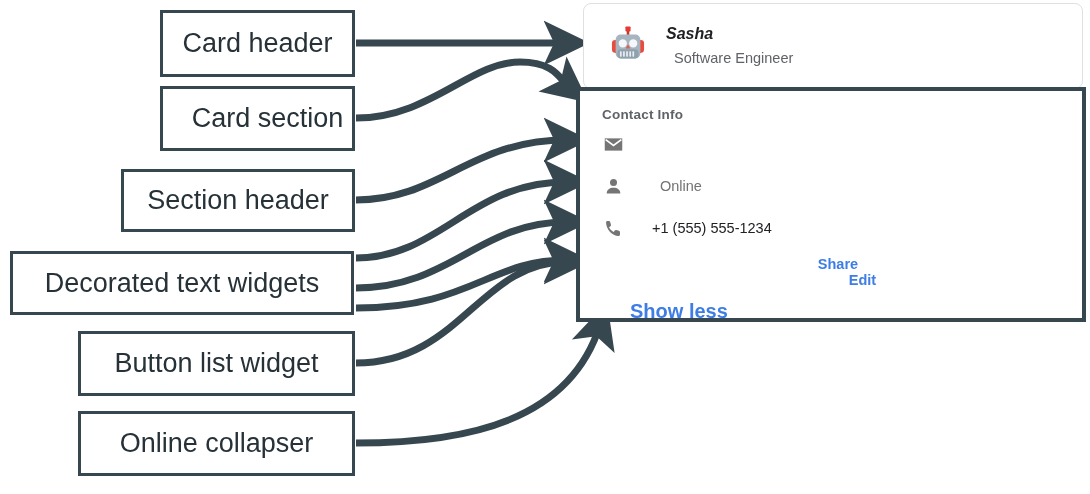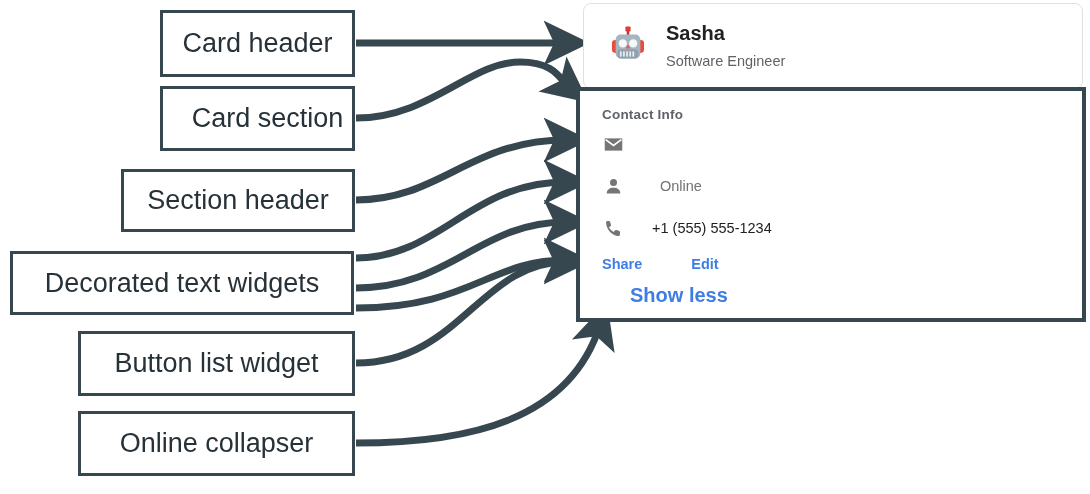--- a/index.html
+++ b/index.html
@@ -15,35 +15,35 @@
 
   
   #arrows{position:absolute;left:0;top:0;width:1090px;height:494px;z-index:3;}
 
   
   #card-header{position:absolute;left:583px;top:3px;width:500px;height:86px;
                box-sizing:border-box;border:1px solid #e0e0e0;border-radius:8px;
                background:#fff;z-index:4;display:flex;align-items:center;padding-left:22px;}
   #avatar{width:44px;height:44px;flex:0 0 44px;margin-right:16px;}
   .hdr-text{display:flex;flex-direction:column;justify-content:center;}
-  #hdr-name{font-size:20px;font-weight:bold;color:#202124;line-height:1.45;}
-  #hdr-sub{font-size:14.5px;color:#5f6368;line-height:1.55;margin-top:2px;}
+  #hdr-name{font-size:16px;font-weight:bold;color:#202124;line-height:1.45;font-style:italic;}
+  #hdr-sub{font-size:14.5px;color:#5f6368;line-height:1.55;margin-top:2px;margin-left:8px;}
 
   #card-section{position:absolute;left:576px;top:87px;width:510px;height:235px;
                 box-sizing:border-box;border:4px solid #37474f;background:#fff;z-index:4;}
   .sec-inner{padding:16px 8px 0 22px;}
   #section-header{font-size:13.5px;font-weight:bold;color:#5f6368;letter-spacing:.2px;}
 
   .row{display:flex;align-items:center;height:40px;margin-top:2px;}
   .row .ico{width:22px;height:22px;flex:0 0 22px;display:flex;align-items:center;
             justify-content:center;color:#757575;}
   .row .txt{margin-left:28px;font-size:14.5px;color:#202124;}
   .row .txt.green{color:#737373;margin-left:36px;}
 
-  .btnrow{display:flex;align-items:flex-start;margin-top:8px;}
+  .btnrow{display:flex;align-items:center;margin-top:8px;flex-direction:column;}
   .lnk{font-size:14.5px;font-weight:bold;color:#3d7de5;cursor:pointer;}
   .btnrow .lnk+.lnk{margin-left:49px;}
   .collapser{margin-top:12px;margin-left:28px;font-size:20px;font-weight:bold;color:#3d7de5;cursor:pointer;}
 </style>
 </head>
 <body>
 
 <div id="stage">
 
   <svg id="arrows" viewBox="0 0 1090 494" width="1090" height="494">

